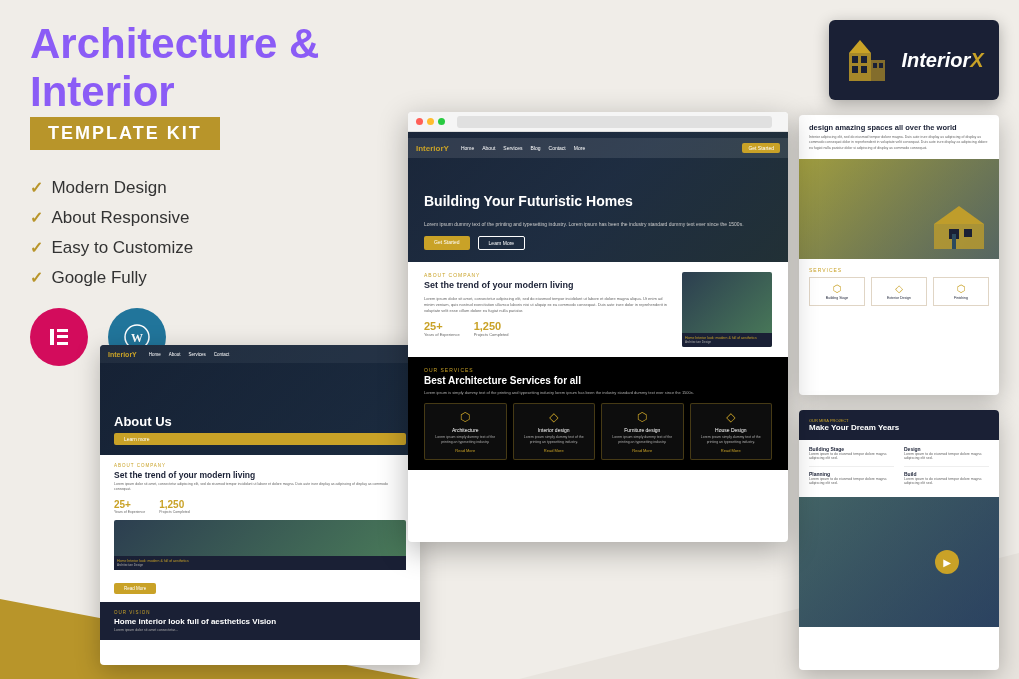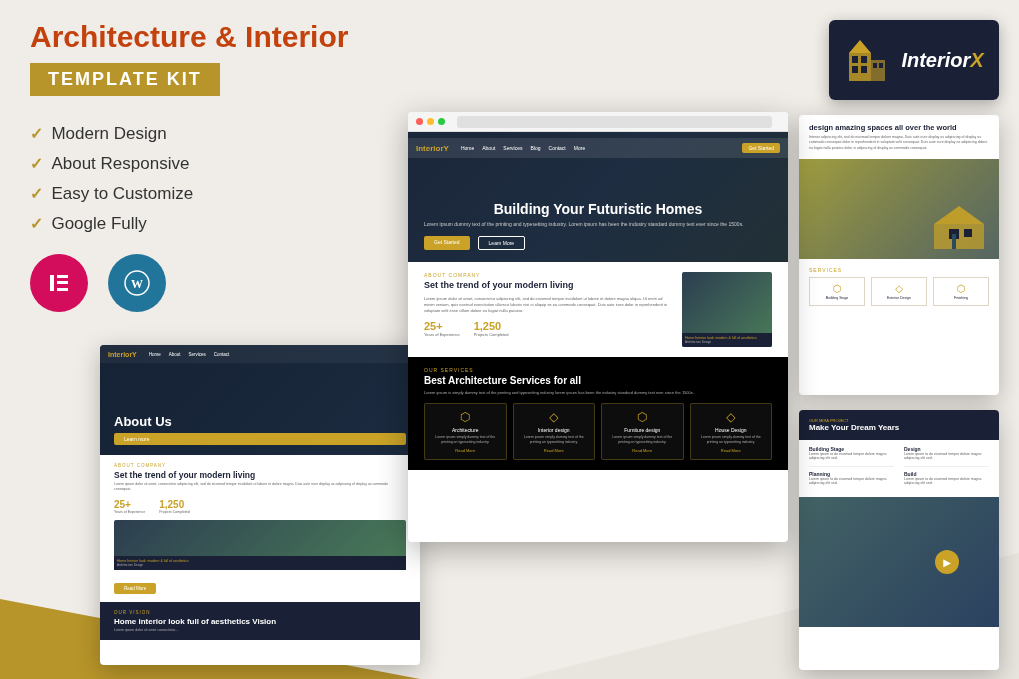--- a/index.html
+++ b/index.html
@@ -37,25 +37,24 @@
     
     .left-panel {
       position: absolute;
       left: 30px;
       top: 20px;
       width: 380px;
       z-index: 2;
     }
 
     .main-title {
-      font-size: 30px;
-      font-weight: 700;
-      color: #c2410c;
+      font-size: 42px;
+      font-weight: 700;
+      color: #8b5cf6;
       line-height: 1.15;
-      margin-bottom: 8px;
     }
 
     .template-kit-badge {
       display: inline-block;
       background: #b8952a;
       color: #fff;
       font-size: 18px;
       font-weight: 700;
       letter-spacing: 2px;
       padding: 6px 18px;
@@ -192,22 +191,21 @@
       color: #fff;
       font-size: 5px;
       padding: 2px 6px;
       border-radius: 2px;
     }
 
     .hero-title {
       font-size: 14px;
       font-weight: 700;
       color: #fff;
-      margin-bottom: 4px;
-      text-align: center;
+      margin-bottom: 12px;
     }
     .hero-subtitle {
       font-size: 5px;
       color: #ccc;
       margin-bottom: 8px;
       line-height: 1.4;
     }
     .hero-buttons {
       display: flex;
       gap: 8px;

